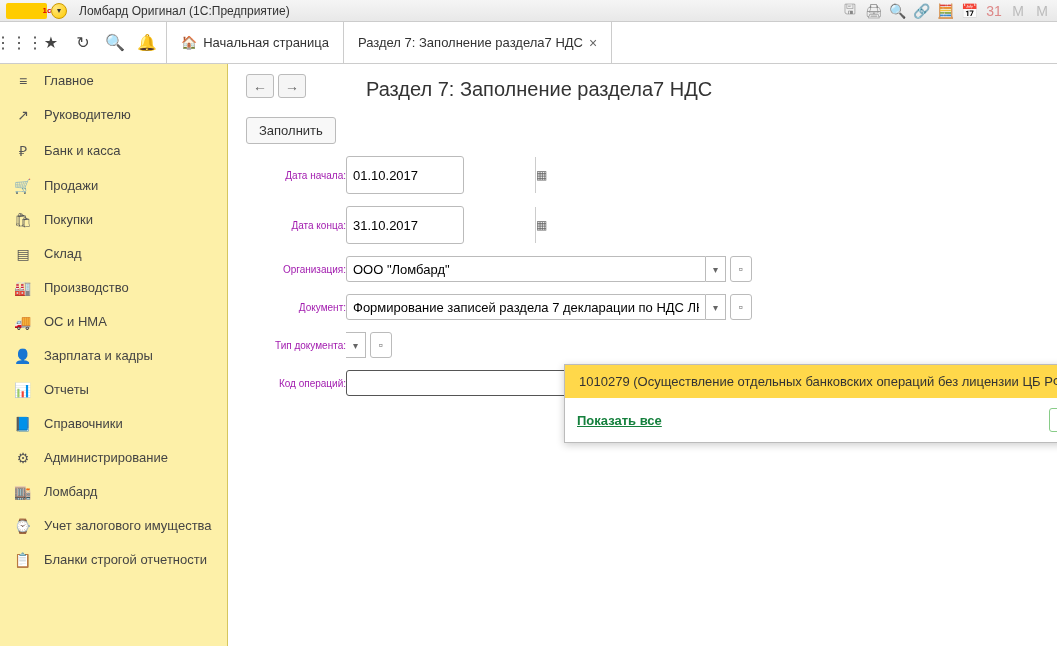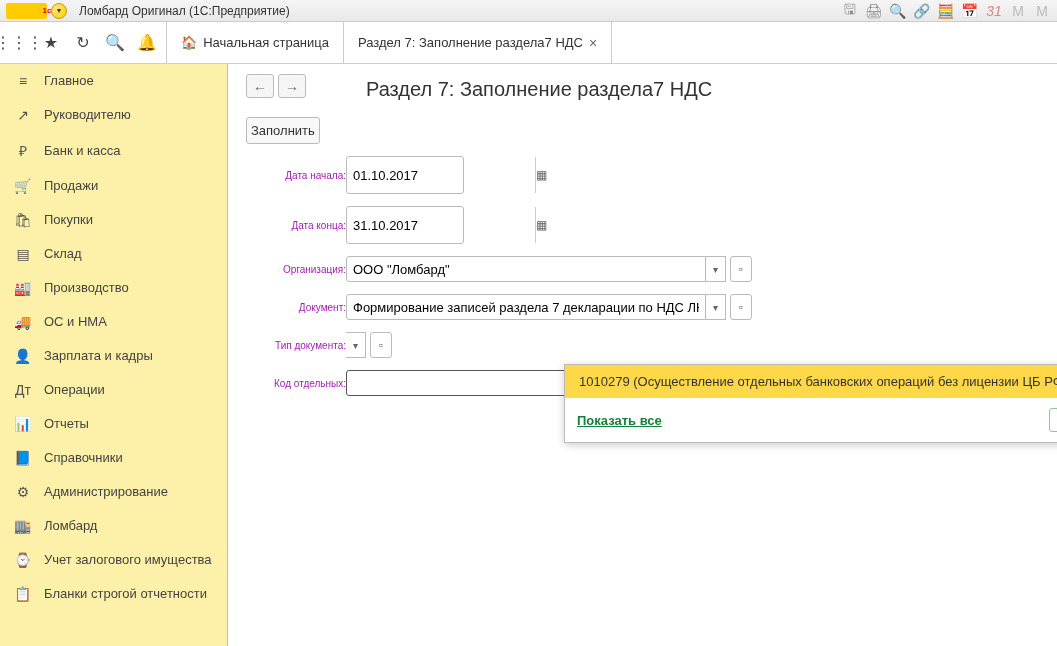--- a/index.html
+++ b/index.html
@@ -27,21 +27,21 @@
 .sidebar { width:228px; background:#fdf0a8; border-right:1px solid #d6c65e; overflow-y:auto; }
 .side-item { display:flex; align-items:center; gap:12px; padding:9px 14px; cursor:pointer; color:#444; }
 .side-ico { width:18px; text-align:center; font-size:14px; color:#555; }
 .side-label { font-size:13px; line-height:1.2; }
 
 
 .main { flex:1; padding:10px 18px; position:relative; }
 .nav-btns { display:flex; gap:4px; margin-bottom:4px; }
 .nav-btn { width:28px; height:24px; border:1px solid #bbb; background:#f5f5f5; border-radius:3px; display:flex; align-items:center; justify-content:center; cursor:pointer; font-size:14px; color:#666; }
 .page-title { font-size:20px; margin:4px 0 16px 120px; }
-.btn { border:1px solid #bbb; background:#f8f8f8; border-radius:3px; padding:5px 4px; cursor:pointer; font-size:13px; display:inline-block; }
+.btn { border:1px solid #bbb; background:#f8f8f8; border-radius:3px; padding:5px 12px; cursor:pointer; font-size:13px; display:inline-block; }
 .form-row { display:flex; align-items:center; margin-top:12px; }
 .form-label { width:100px; font-size:10px; color:#a21caf;text-align:right; }
 .date-input { width:118px; height:38px; border:1px solid #bbb; border-radius:3px; display:flex; align-items:center; }
 .date-input input { border:none; flex:1; padding:0 6px; font-size:13px; outline:none; background:transparent; }
 .date-input .cal { width:24px; border-left:1px solid #ccc; display:flex; align-items:center; justify-content:center; height:100%; cursor:pointer; color:#666; font-size:12px; }
 .ref-input { display:flex; align-items:center; height:26px; }
 .ref-input .txt { width:360px; height:26px; border:1px solid #bbb; border-radius:3px 0 0 3px; padding:0 6px; font-size:13px; outline:none; }
 .ref-input .dd { width:20px; height:26px; border:1px solid #bbb; border-left:none; display:flex; align-items:center; justify-content:center; cursor:pointer; color:#666; font-size:10px; }
 .ref-input .open { width:22px; height:26px; border:1px solid #bbb; margin-left:4px; border-radius:3px; display:flex; align-items:center; justify-content:center; cursor:pointer; color:#666; font-size:12px; }
 .ref-input.active .txt { border:2px solid #333; border-right:1px solid #bbb; }
@@ -63,21 +63,21 @@
     <span class="tb-circle">▾</span>
     <span class="tb-title">Ломбард Оригинал  (1С:Предприятие)</span>
   </div>
   <div class="tb-right">
     <span class="tb-ico">🖫</span>
     <span class="tb-ico">🖨</span>
     <span class="tb-ico">🔍</span>
     <span class="tb-ico">🔗</span>
     <span class="tb-ico">🧮</span>
     <span class="tb-ico">📅</span>
-    <span class="tb-ico" style="color:#d88;font-style:italic;">31</span>
+    <span class="tb-ico" style="color:#d88;">31</span>
     <span class="tb-ico" style="color:#bbb;">M</span>
     <span class="tb-ico" style="color:#bbb;">M</span>
   </div>
 </div>
 
 <div class="toolbar">
   <div class="tool-group">
     <span class="tool-ico">⋮⋮⋮</span>
     <span class="tool-ico">★</span>
     <span class="tool-ico">↻</span>
@@ -126,24 +126,20 @@
       </div>
       <div class="side-item">
         <span class="side-ico">🚚</span>
         <span class="side-label">ОС и НМА</span>
       </div>
       <div class="side-item">
         <span class="side-ico">👤</span>
         <span class="side-label">Зарплата и кадры</span>
       </div>
       <div class="side-item">
-        <span class="side-ico">Дт</span>
-        <span class="side-label">Операции</span>
-      </div>
-      <div class="side-item">
         <span class="side-ico">📊</span>
         <span class="side-label">Отчеты</span>
       </div>
       <div class="side-item">
         <span class="side-ico">📘</span>
         <span class="side-label">Справочники</span>
       </div>
       <div class="side-item">
         <span class="side-ico">⚙</span>
         <span class="side-label">Администрирование</span>
@@ -209,21 +205,21 @@
 
     <div class="form-row">
       <div class="form-label">Тип документа:</div>
       <div class="ref-input">
         <div class="dd">▾</div>
         <div class="open">▫</div>
       </div>
     </div>
 
     <div class="form-row">
-      <div class="form-label">Код отдельных:</div>
+      <div class="form-label">Код операций:</div>
       <div class="ref-input active">
         <input class="txt" style="border: 1px solid rgb(85, 85, 85);" value="">
         <div class="dd" style="border-color:#555;">▾</div>
         <div class="open">▫</div>
       </div>
     </div>
 
     <div class="dropdown">
       <div class="dd-selected">1010279 (Осуществление отдельных банковских операций без лицензии ЦБ РФ)</div>
       <div class="dd-footer">

